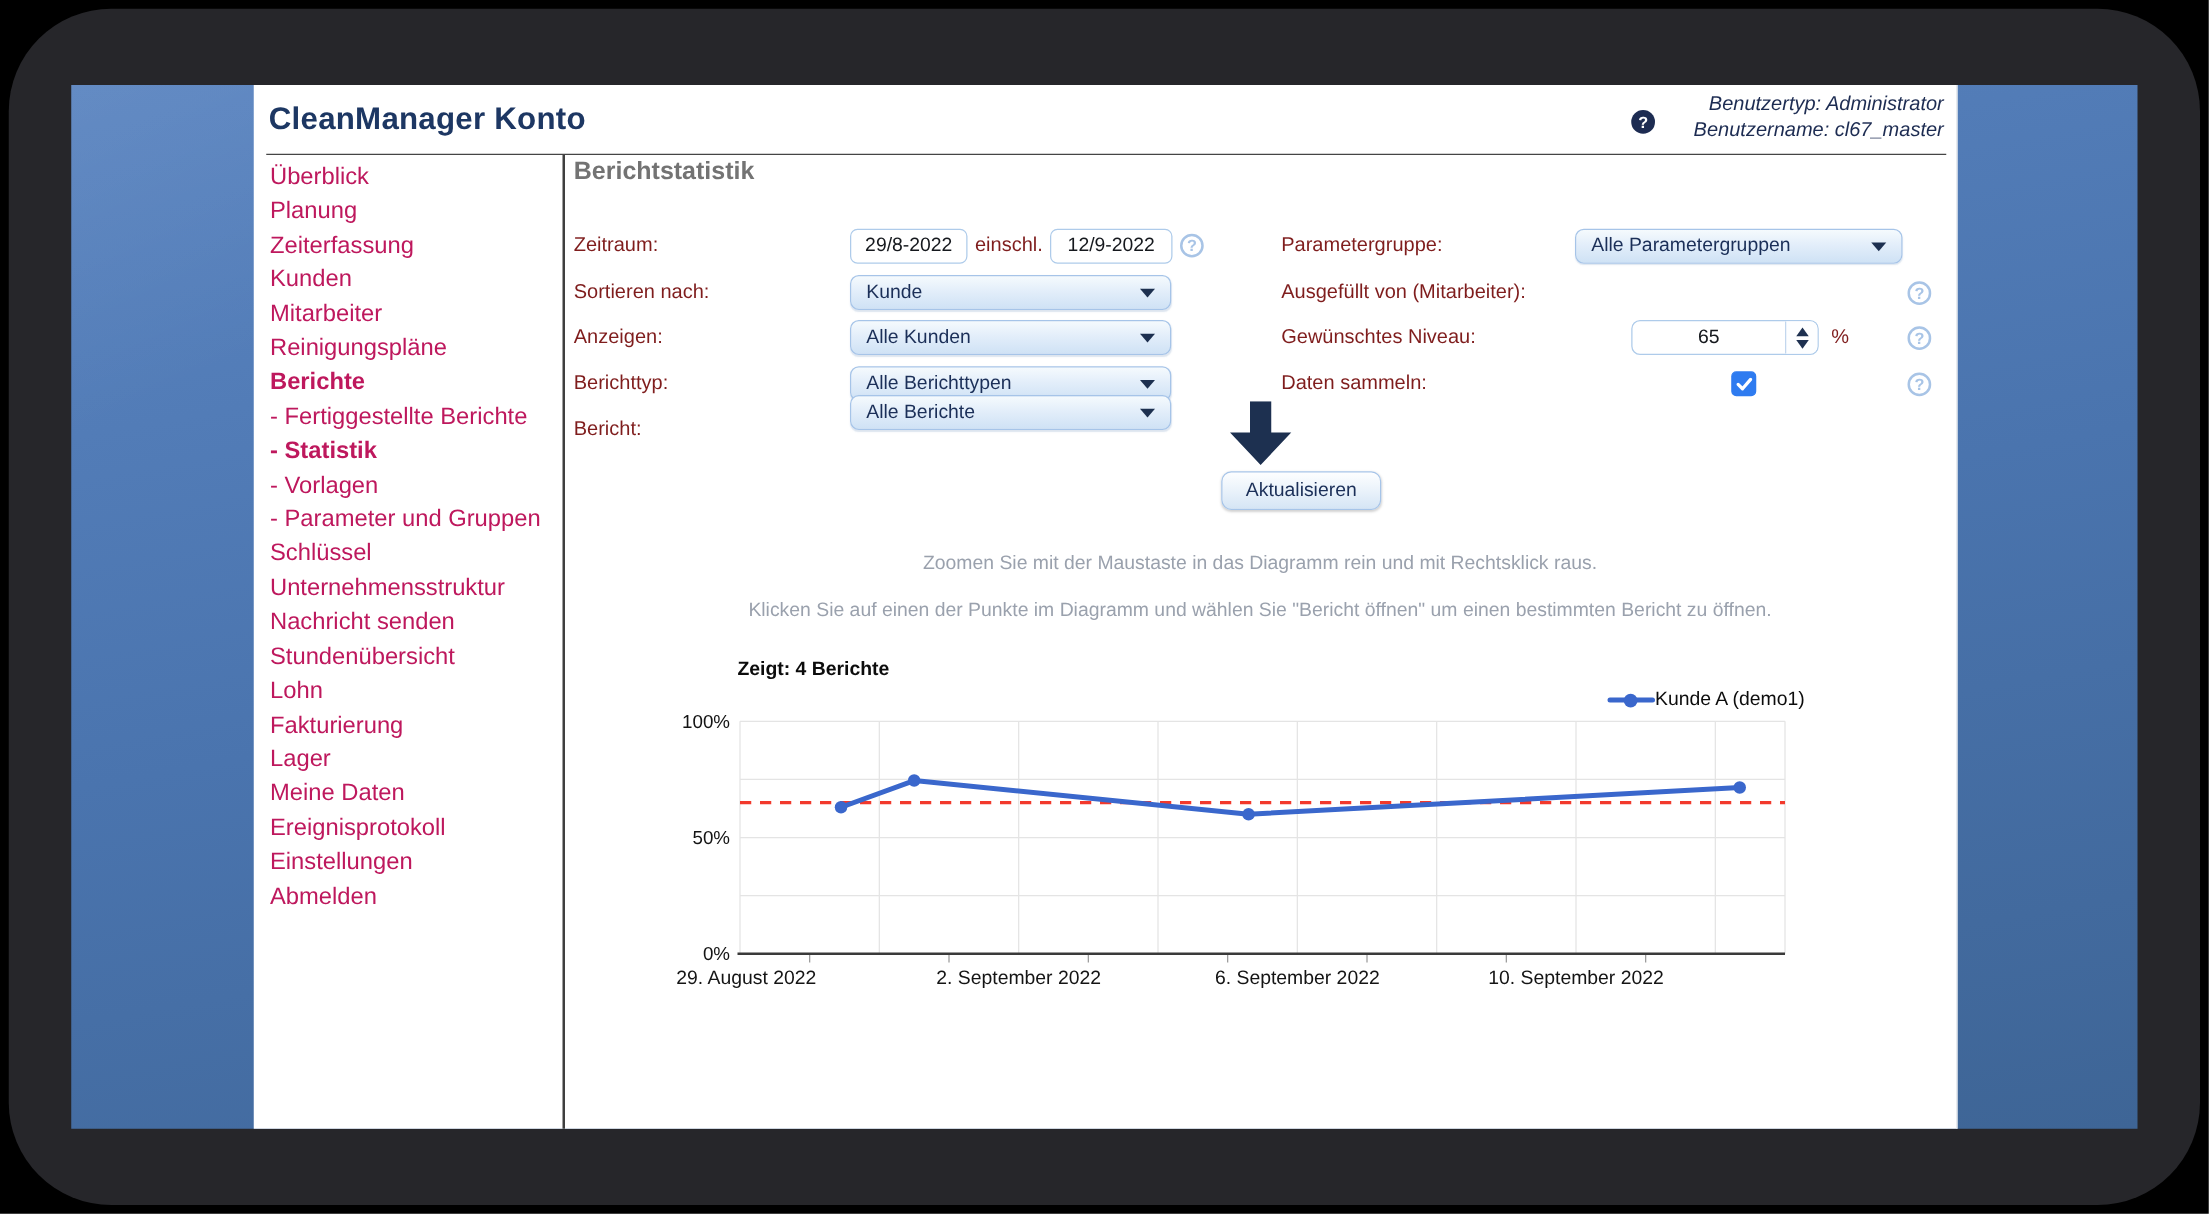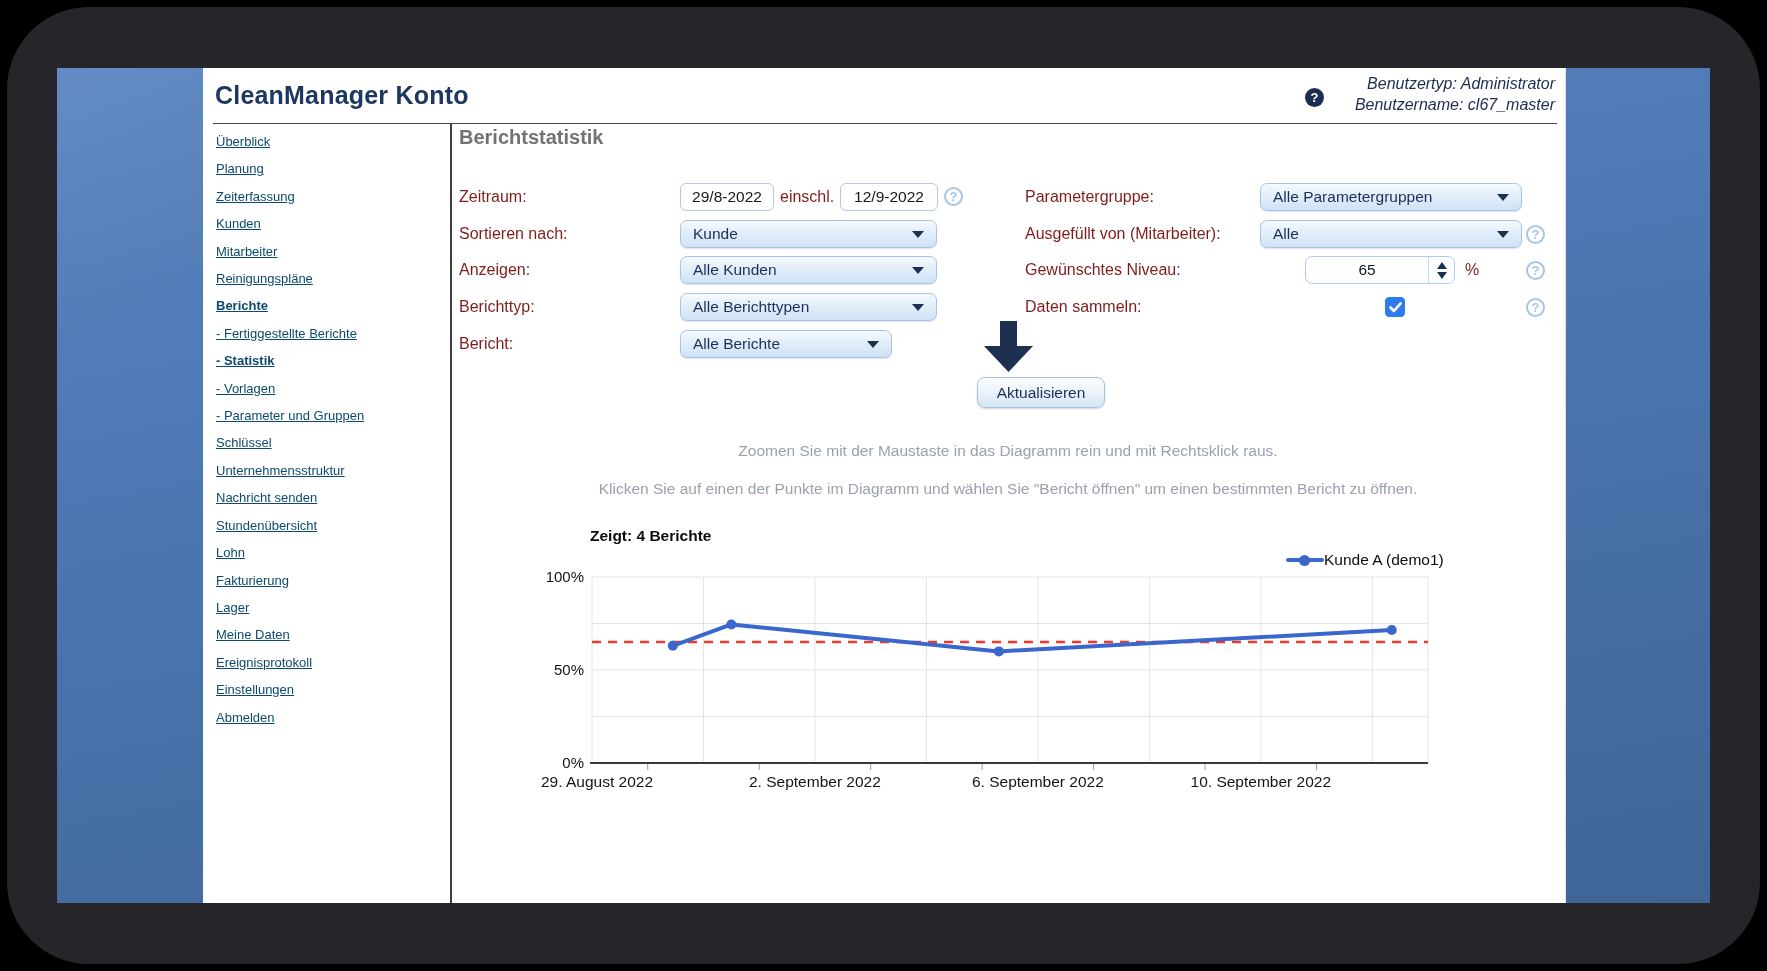--- a/index.html
+++ b/index.html
@@ -20,21 +20,21 @@
   .app-title{position:absolute;left:12px;top:13px;font-size:25px;font-weight:bold;
     color:#1d3763;letter-spacing:0.2px;}
   .help-badge{position:absolute;left:1102px;top:20px;width:19px;height:19px;border-radius:50%;
     background:#1d2c52;color:#fff;font-size:13px;font-weight:bold;
     display:flex;align-items:center;justify-content:center;}
   .user-info{position:absolute;right:10px;top:5px;text-align:right;font-style:italic;
     font-size:16px;color:#1d2c52;line-height:21px;}
   .header-rule{position:absolute;left:10px;right:8px;top:55px;border-top:1.5px solid #454545;}
 
   .sidebar{position:absolute;left:13px;top:60px;width:230px;display:flex;flex-direction:column;}
-  .side-item{font-size:13px;line-height:27.4px;color:#0c4a6e;white-space:nowrap;text-decoration:underline;}
+  .side-item{font-size:19px;line-height:27.4px;color:#be185d;white-space:nowrap;}
   .side-item.bold{font-weight:bold;}
 
   .v-divider{position:absolute;left:247px;top:56px;bottom:0;width:1.5px;background:#3f3f3f;}
   .page-heading{position:absolute;left:256px;top:58px;font-size:20px;font-weight:bold;color:#737373;}
 
   .label{position:absolute;font-size:16px;color:#7f1d1d;line-height:20px;white-space:nowrap;}
 
   .txt{position:absolute;height:28px;border:1.5px solid #aecbea;border-radius:6px;background:#fff;
     text-align:center;font-size:15.5px;color:#15181d;box-sizing:border-box;padding:0;
     font-family:"Liberation Sans",sans-serif;outline:none;}
@@ -141,36 +141,32 @@
     <span class="caret"></span>
   </div>
   <div class="dd" style="left:477px;top:188px;width:257px">
     <span>Alle Kunden</span>
     <span class="caret"></span>
   </div>
   <div class="dd" style="left:477px;top:225px;width:257px">
     <span>Alle Berichttypen</span>
     <span class="caret"></span>
   </div>
-  <div class="dd" style="left:477px;top:262px;width:212px">
+  <div class="dd" style="left:477px;top:248px;width:257px">
     <span>Alle Berichte</span>
     <span class="caret"></span>
   </div>
 
   <div class="label" style="left:822px;top:119px">Parametergruppe:</div>
   <div class="label" style="left:822px;top:156px">Ausgefüllt von (Mitarbeiter):</div>
   <div class="label" style="left:822px;top:192px">Gewünschtes Niveau:</div>
   <div class="label" style="left:822px;top:229px">Daten sammeln:</div>
 
   <div class="dd" style="left:1057px;top:115px;width:262px">
     <span>Alle Parametergruppen</span>
-    <span class="caret"></span>
-  </div>
-  <div class="dd" style="left:1057px;top:152px;width:262px">
-    <span>Alle</span>
     <span class="caret"></span>
   </div>
   <div class="qhelp" style="left:1323px;top:157px">?</div>
 
   <div class="spin" style="left:1102px;top:188px;width:150px">
     <input readonly="" value="65" style="">
     <div class="btns">
       <div class="tri-up"></div>
       <div class="tri-down"></div>
     </div>

